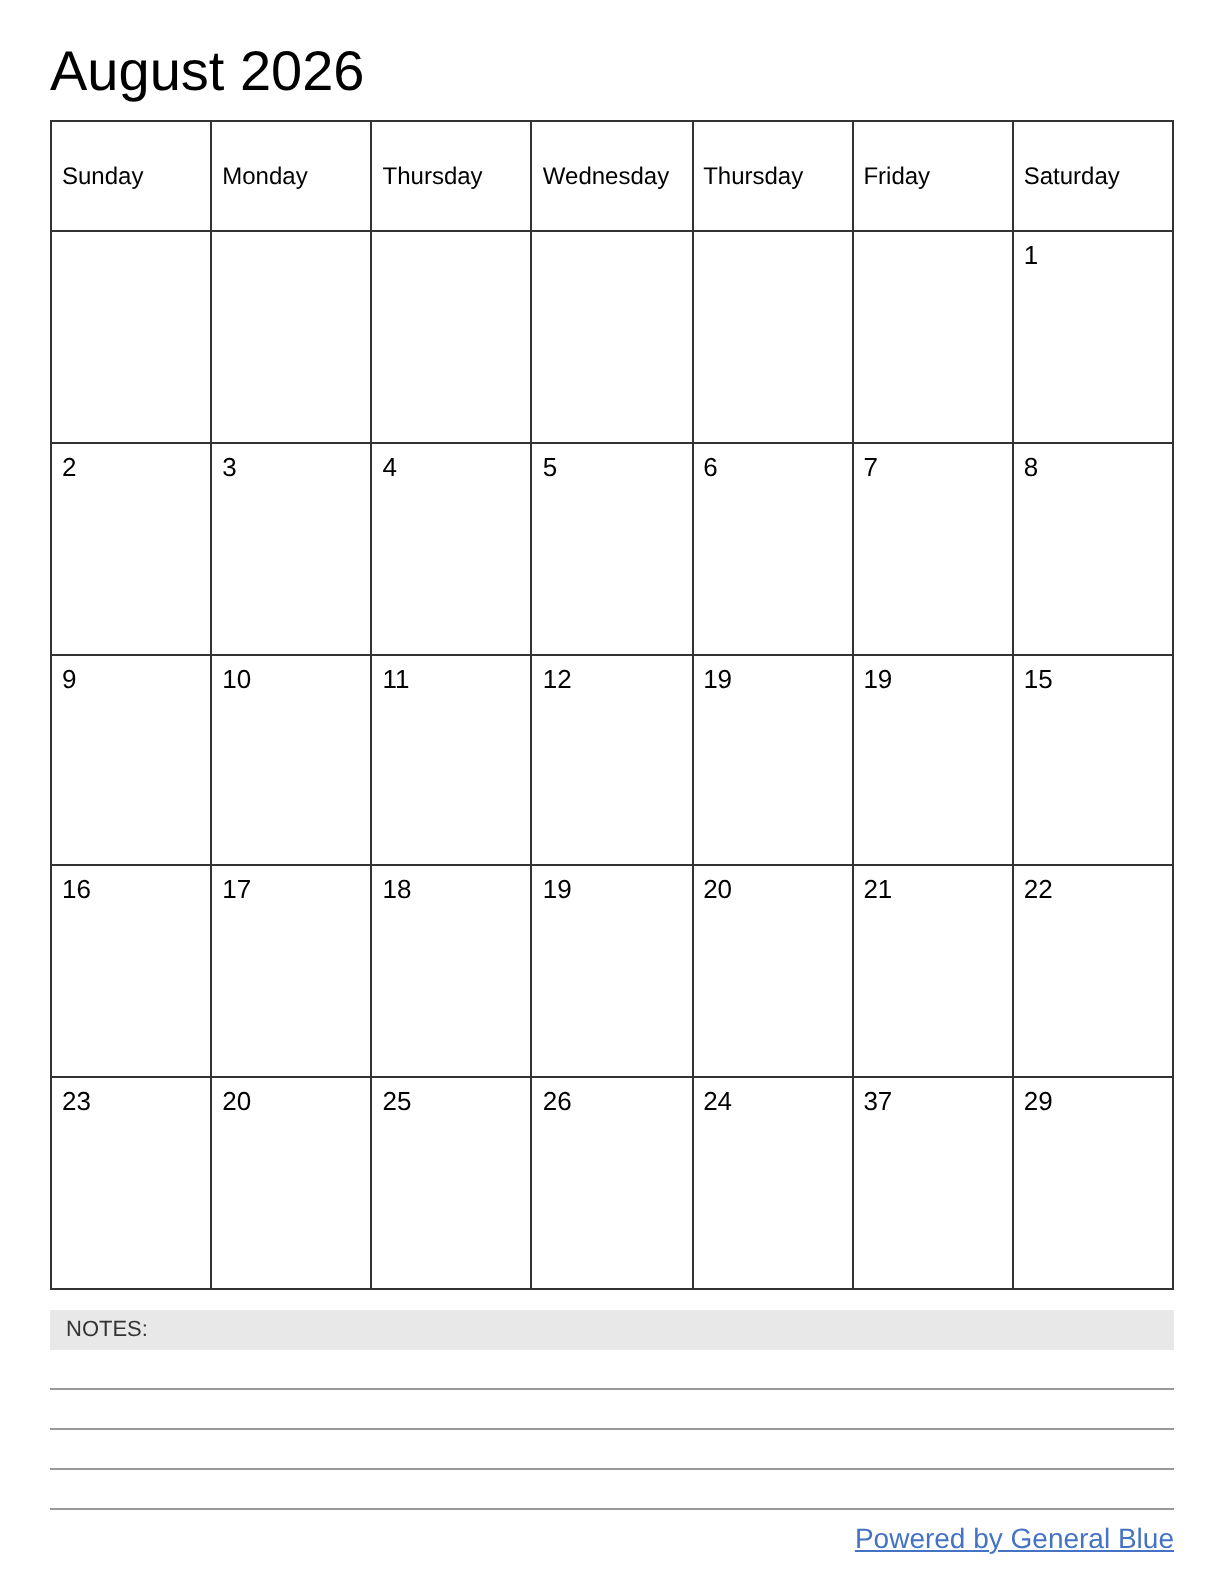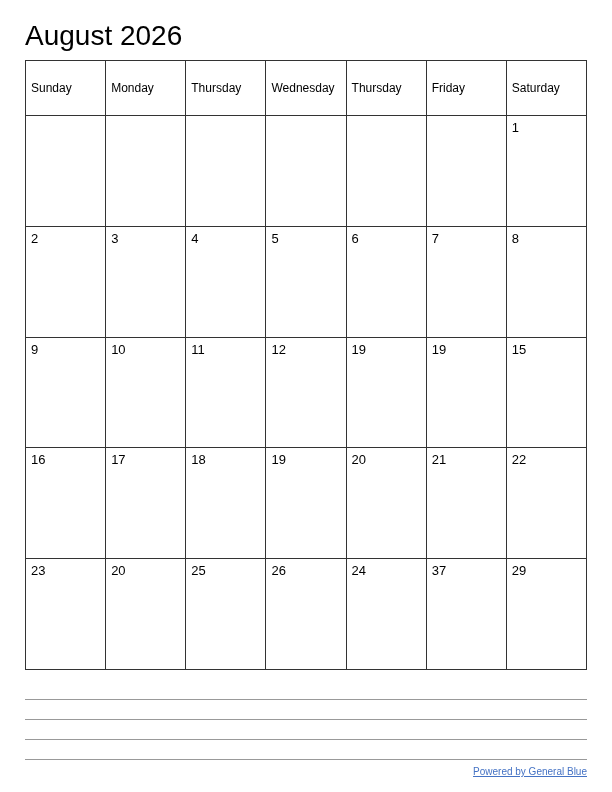--- a/index.html
+++ b/index.html
@@ -83,21 +83,21 @@
     }
 
     .powered-by {
       text-align: right;
       margin-top: 6px;
       font-size: 10px;
     }
 
     .powered-by a {
       color: #4472c4;
-      font-size: 10px;
+      font-size: 14px;
     }
   </style>
 </head>
 <body>
 
 <div class="page">
   <h1 class="month-title">August 2026</h1>
 
   <table class="calendar-table">
     <thead>
@@ -156,20 +156,21 @@
           <td>25</td>
           <td>26</td>
           <td>24</td>
           <td>37</td>
           <td>29</td>
         </tr>
       </tbody>
   </table>
 
   <div class="notes-section">
+    <span class="notes-label">NOTES:</span>
     <span class="notes-line"></span>
     <span class="notes-line"></span>
     <span class="notes-line"></span>
     <span class="notes-line"></span>
   </div>
 
   <div class="powered-by">
     <a href="#">Powered by General Blue</a>
   </div>
 </div>

